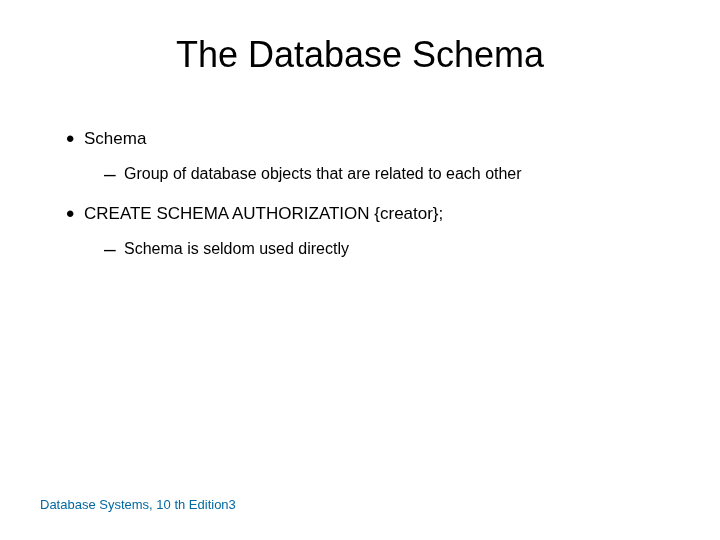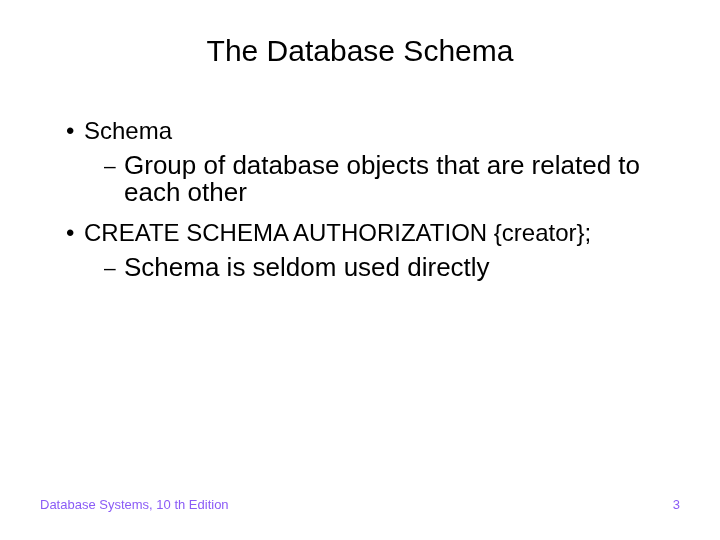--- a/index.html
+++ b/index.html
@@ -1,28 +1,28 @@
 <!DOCTYPE html>
 <html><head>
 <meta charset="utf-8">
 <style>
   * { margin: 0; padding: 0; box-sizing: border-box; }
   html, body { width: 720px; height: 540px; background: #fff; font-family: Arial, Helvetica, sans-serif; color: #000; }
   .slide { width: 720px; height: 540px; position: relative; padding: 30px 40px 0 40px; }
-  .title { font-size: 30px; font-weight: 400; text-align: center; margin-top: 4px; margin-bottom: 48px; }
+  .title { font-size: 36px; font-weight: 400; text-align: center; margin-top: 4px; margin-bottom: 48px; }
   .bullets { list-style: none; padding-left: 26px; }
   .bullets > li { margin-bottom: 10px; }
   .b1 { display: flex; }
   .b1 .dot { width: 18px; flex: 0 0 18px; font-size: 24px; line-height: 30px; }
-  .b1 .txt { font-size: 24px; line-height: 30px; }
+  .b1 .txt { font-size: 17px; line-height: 30px; }
   .sub { list-style: none; padding-left: 38px; margin-top: 6px; margin-bottom: 12px; }
   .sub li { display: flex; }
   .sub .dash { width: 20px; flex: 0 0 20px; font-size: 21px; line-height: 27px; }
-  .sub .txt { font-size: 26px; line-height: 27px; max-width: 540px; }
-  .footer { position: absolute; bottom: 28px; left: 40px; right: 40px; display: flex; justify-content: space-between; font-size: 13px; color: #8b5cf6; }
+  .sub .txt { font-size: 16px; line-height: 27px; max-width: 540px; }
+  .footer { position: absolute; bottom: 28px; left: 40px; right: 40px; display: flex; font-size: 13px; color: #0369a1; }
 </style>
 </head>
 <body>
 
 <div class="slide">
   <h1 class="title">The Database Schema</h1>
 
   <ul class="bullets">
     <li>
       <div class="b1">

